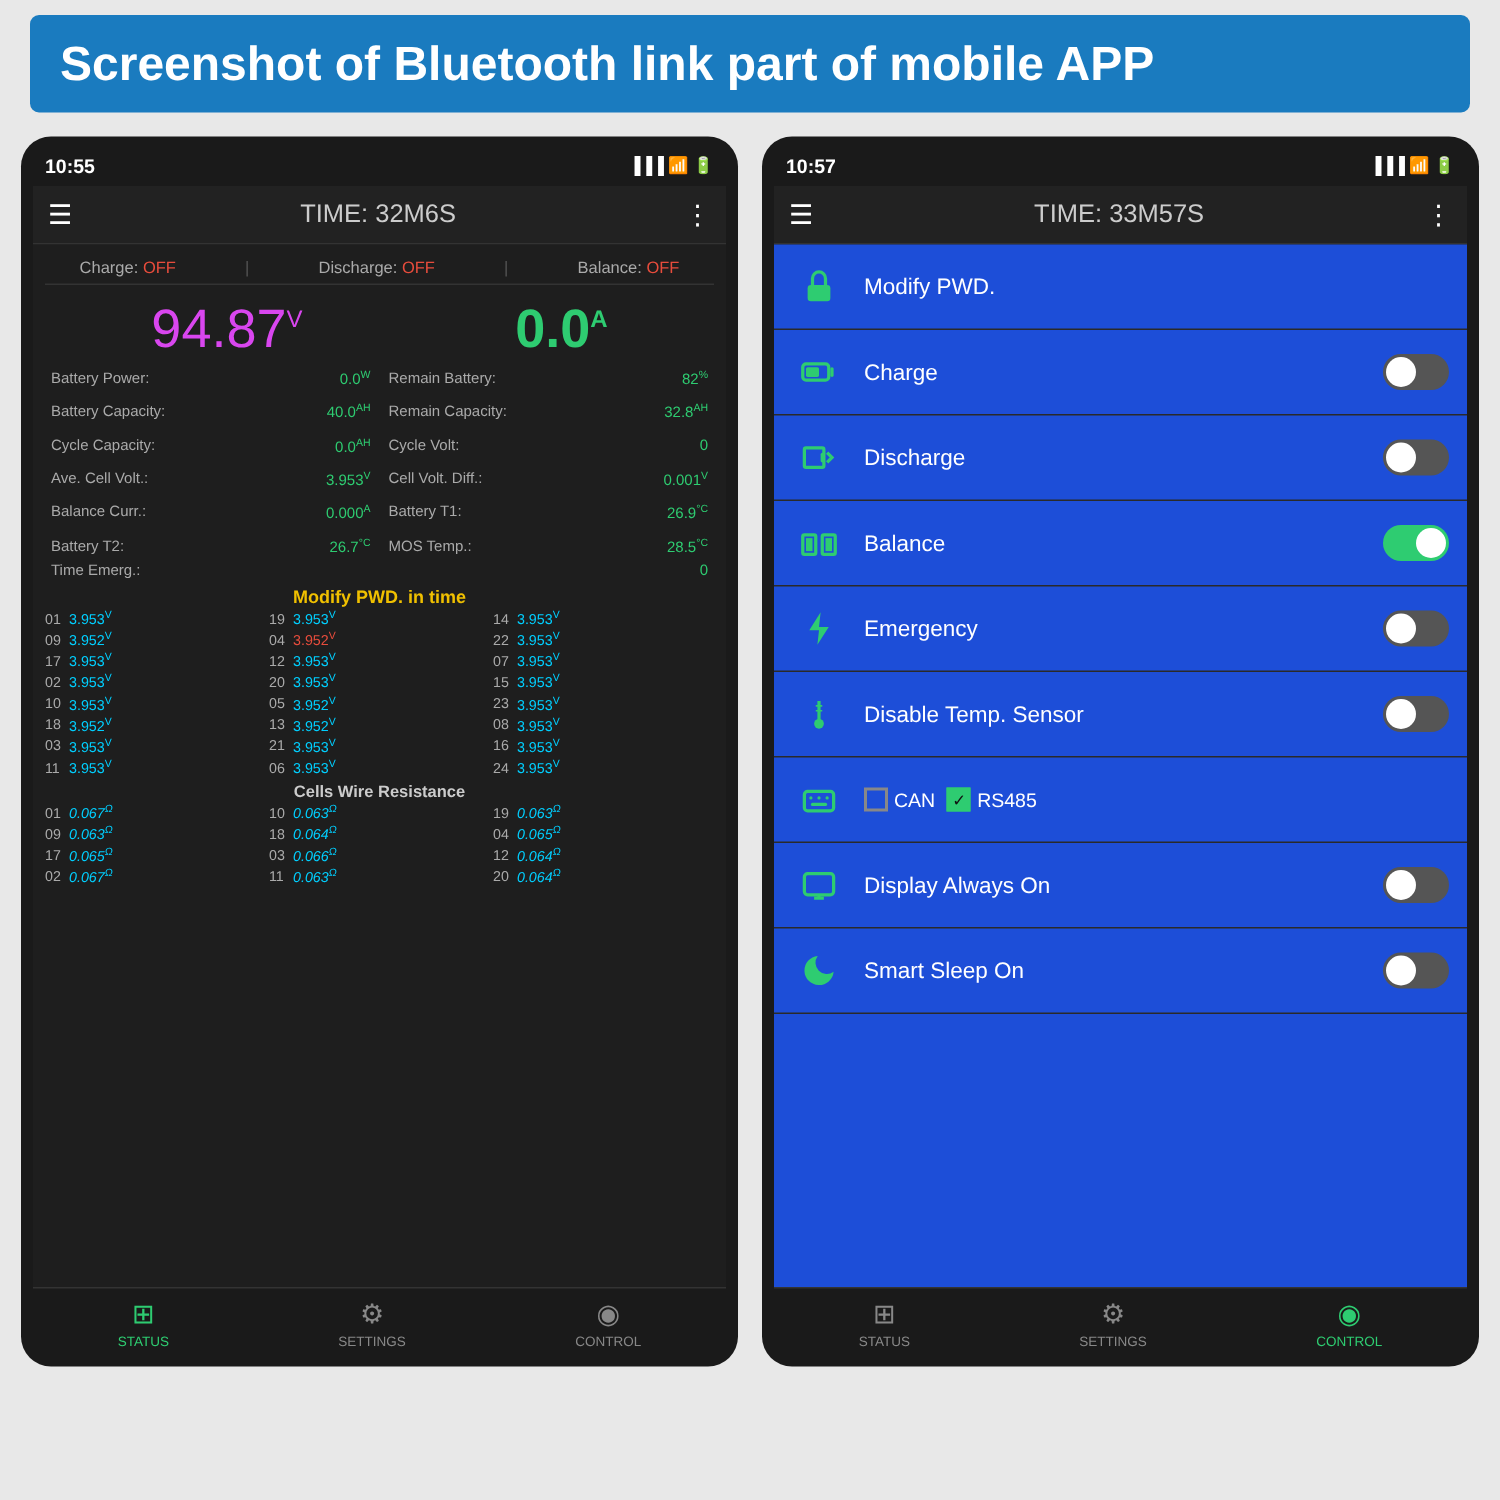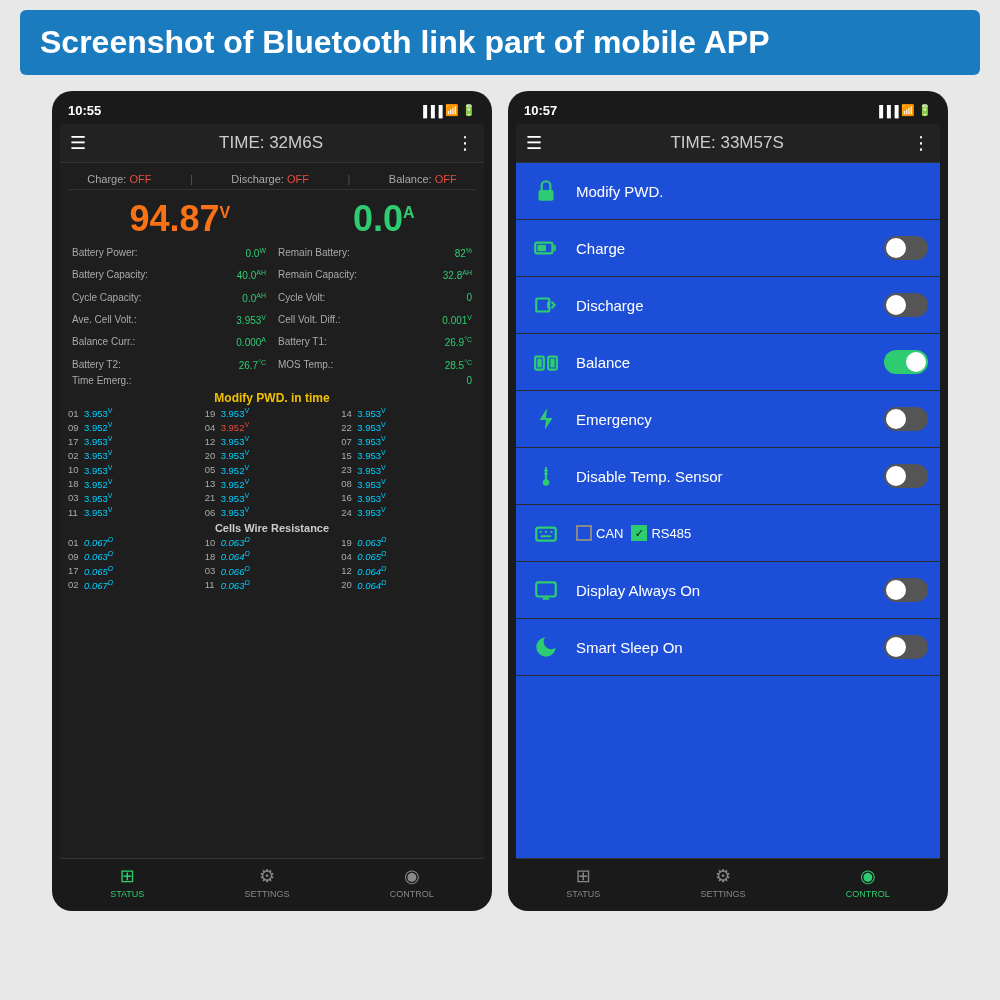--- a/index.html
+++ b/index.html
@@ -28,21 +28,21 @@
     }
     .header-banner h1 {
       color: white;
       font-size: 32px;
       font-weight: 700;
       text-align: left;
     }
     .phones-row {
       display: flex;
       gap: 16px;
-      width: 896px;
+      width: 972px;
     }
     .phone {
       background: #1a1a1a;
       border-radius: 20px;
       flex: 1;
       padding: 10px 8px 8px 8px;
       display: flex;
       flex-direction: column;
       min-height: 820px;
     }
@@ -93,21 +93,21 @@
       color: #aaa;
     }
     .charge-row span.off { color: #e74c3c; }
     .charge-row .sep { color: #555; }
     .big-values {
       display: flex;
       justify-content: space-around;
       align-items: flex-end;
       padding: 8px 0 4px 0;
     }
-    .volt-val { color: #f97316; font-size: 36px; font-weight: bold; }
+    .volt-val { color: #d946ef; font-size: 36px; font-weight: normal; }
     .amp-val { color: #2ecc71; font-size: 36px; font-weight: bold; }
     .unit-super { font-size: 16px; vertical-align: super; }
     .stats-grid {
       display: grid;
       grid-template-columns: 1fr 1fr;
       gap: 8px 4px;
       font-size: 10px;
       color: #aaa;
       padding: 2px 0;
     }

